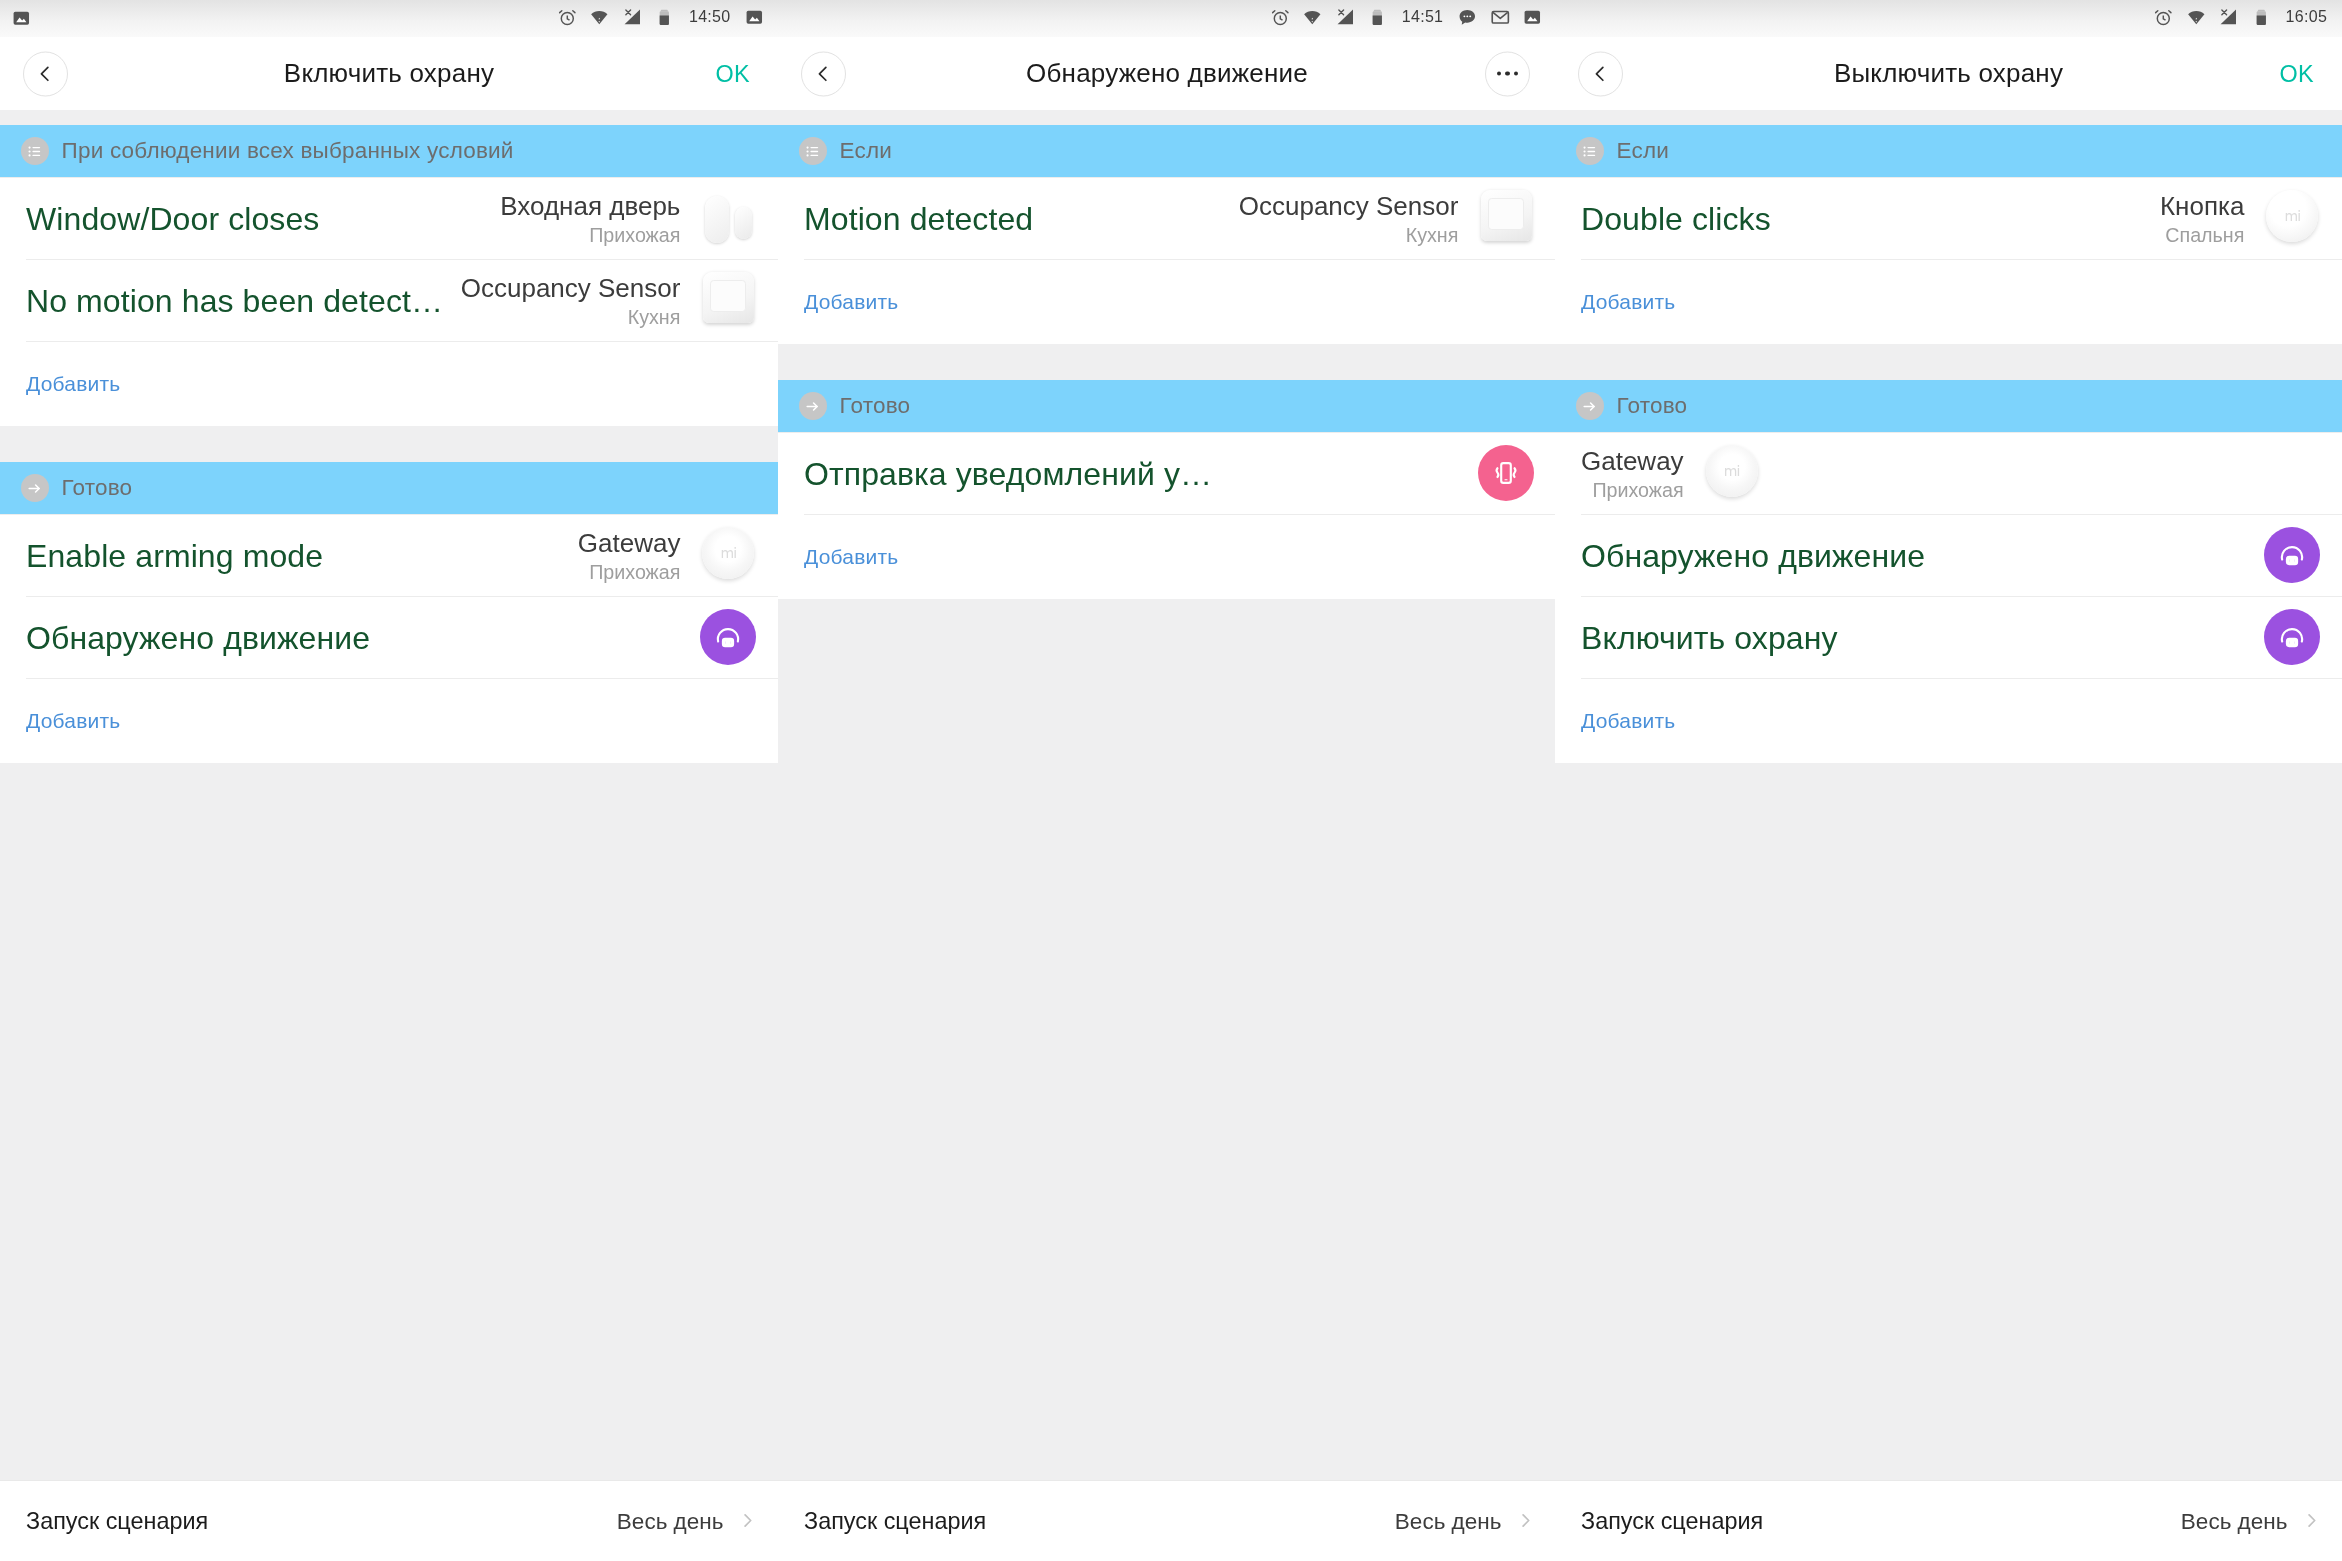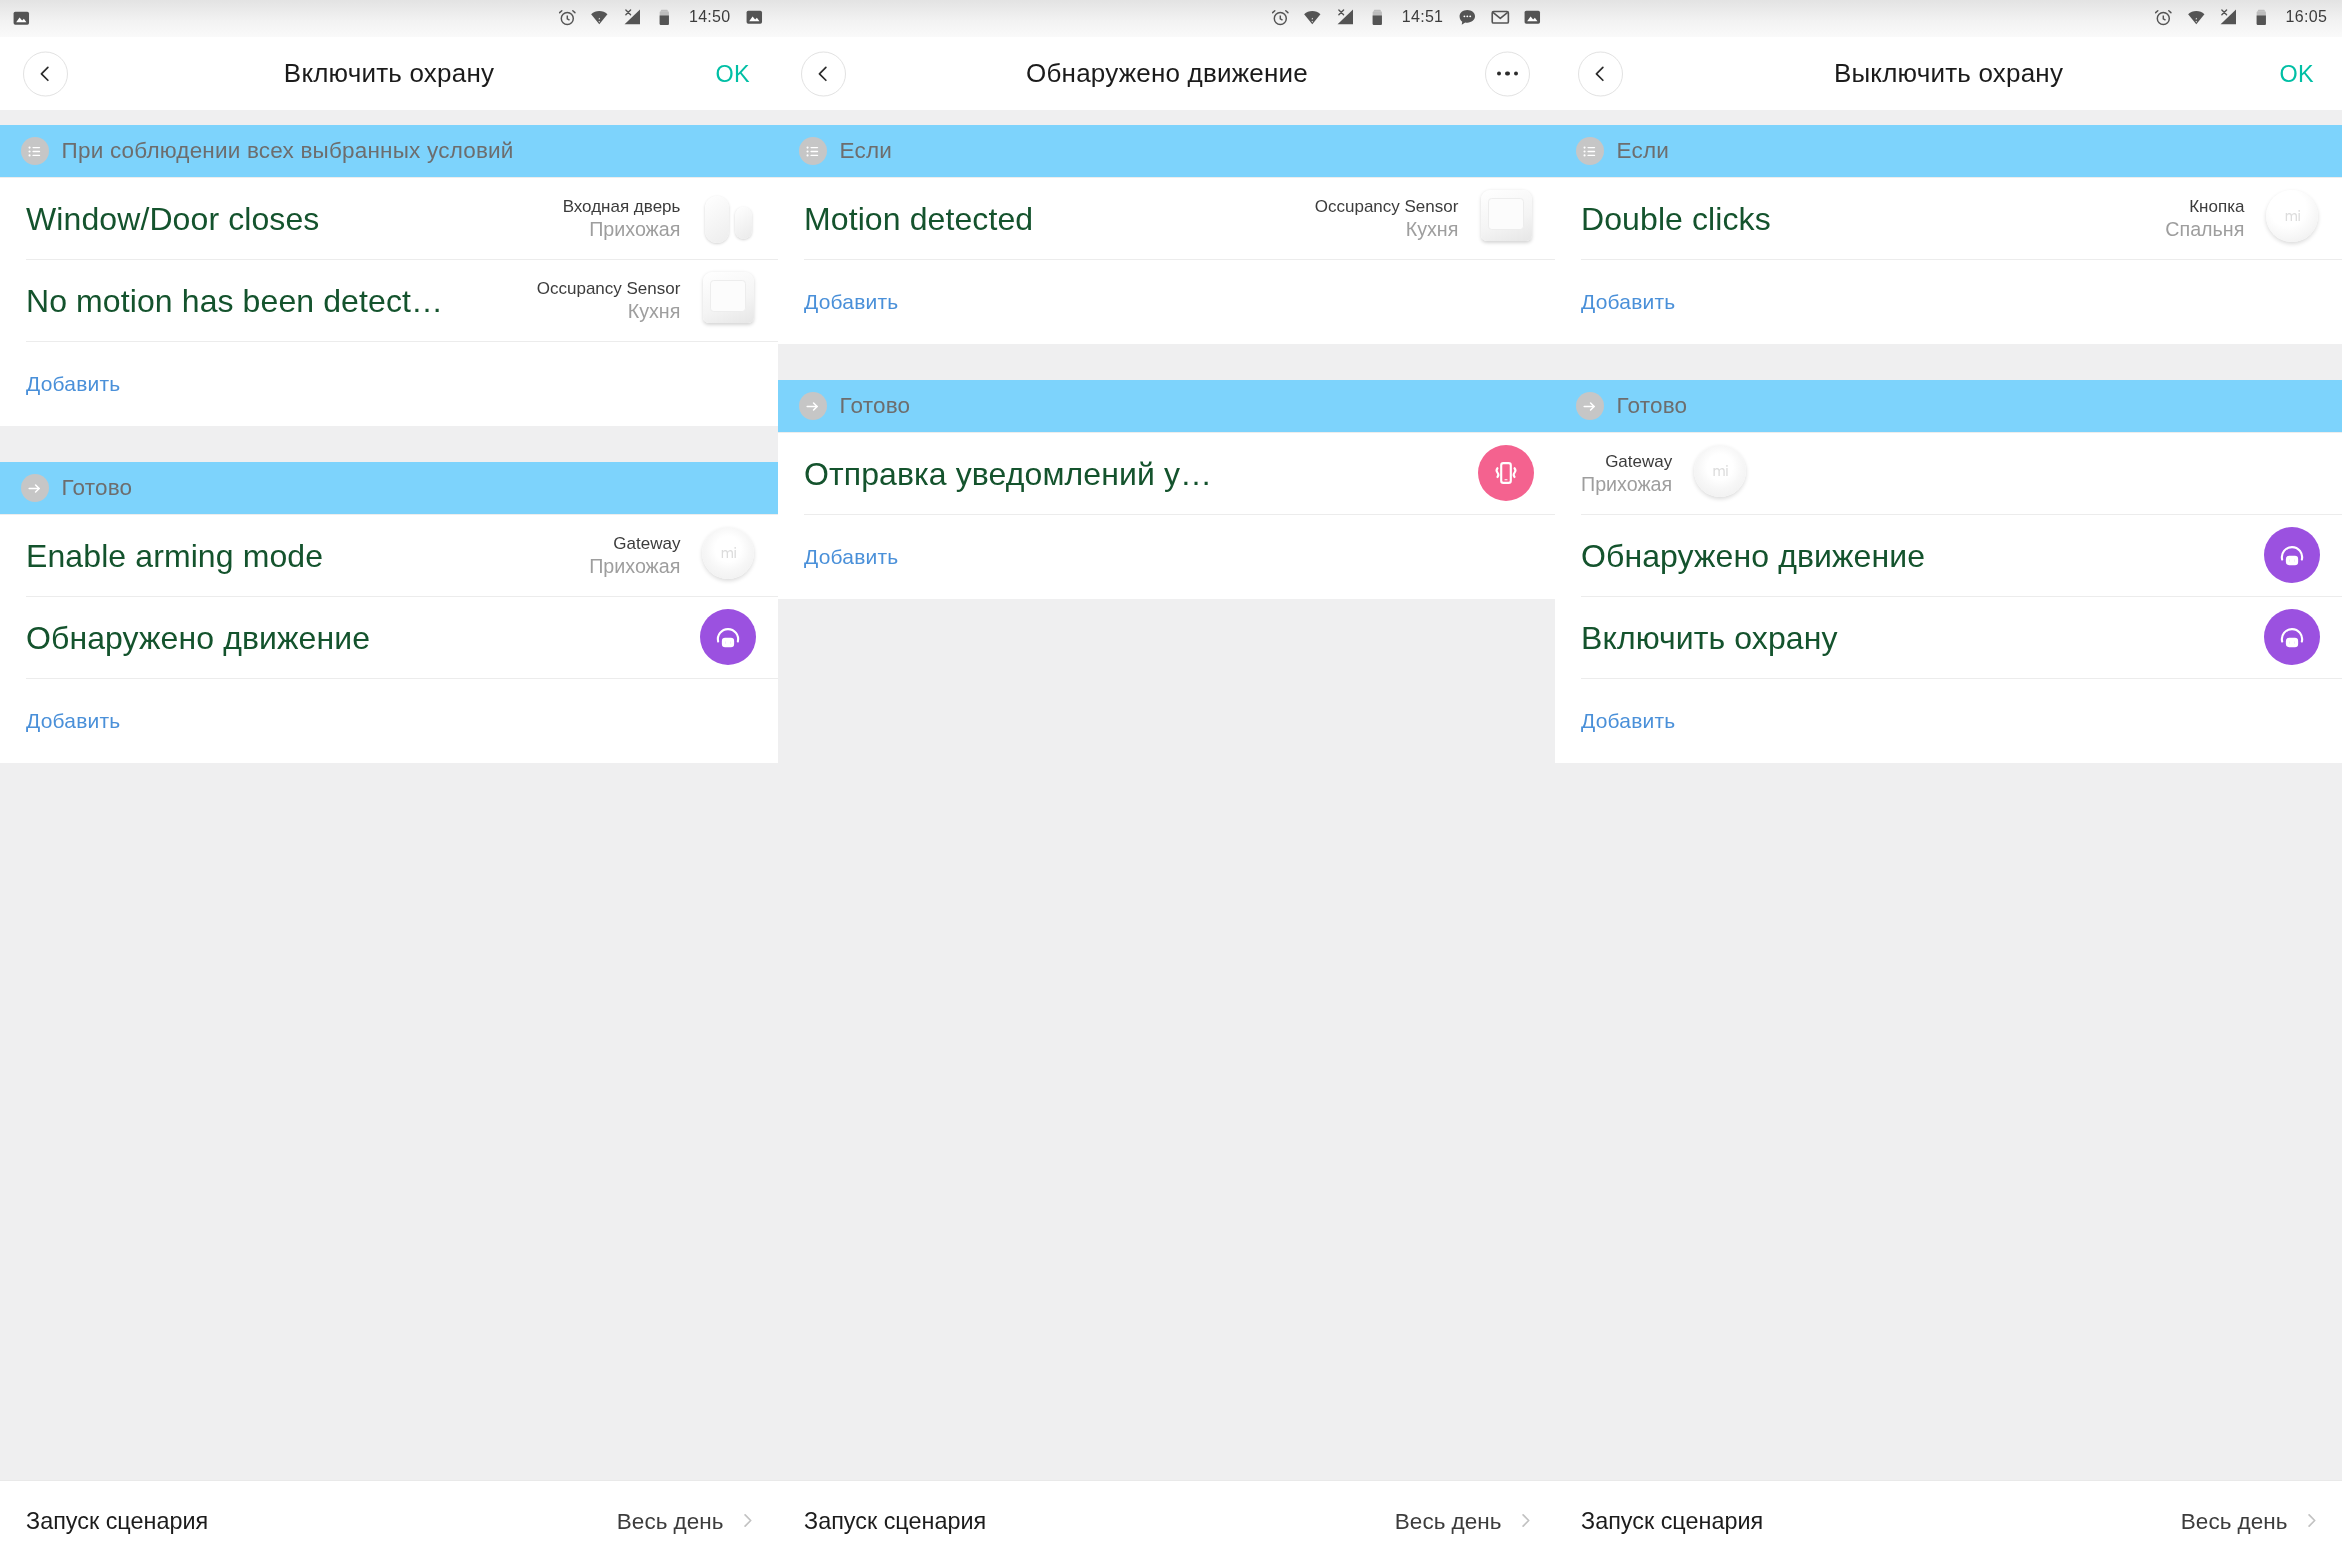--- a/index.html
+++ b/index.html
@@ -85,21 +85,21 @@
   .row:after{
     content:"";position:absolute;left:26px;right:0;bottom:0;height:0.9px;background:#ececec;
   }
   .row-title{
     font-size:32px;color:#14532d;white-space:nowrap;overflow:hidden;text-overflow:ellipsis;
     flex:1 1 auto;letter-spacing:0.1px;
   }
   .row-meta{
     text-align:right;margin-right:19px;flex:0 0 auto;line-height:1.28;
   }
-  .meta-top{font-size:17px;color:#3c3c3c;display:block;}
+  .meta-top{font-size:26px;color:#3c3c3c;display:block;}
   .meta-sub{font-size:19.7px;color:#9e9e9e;display:block;}
   .row-thumb{
     width:58px;height:58px;flex:0 0 auto;position:relative;
     display:flex;align-items:flex-start;justify-content:center;
   }
 
   .addrow{
     background:#fff;height:84px;display:flex;align-items:center;
     padding-left:26px;box-sizing:border-box;
   }

